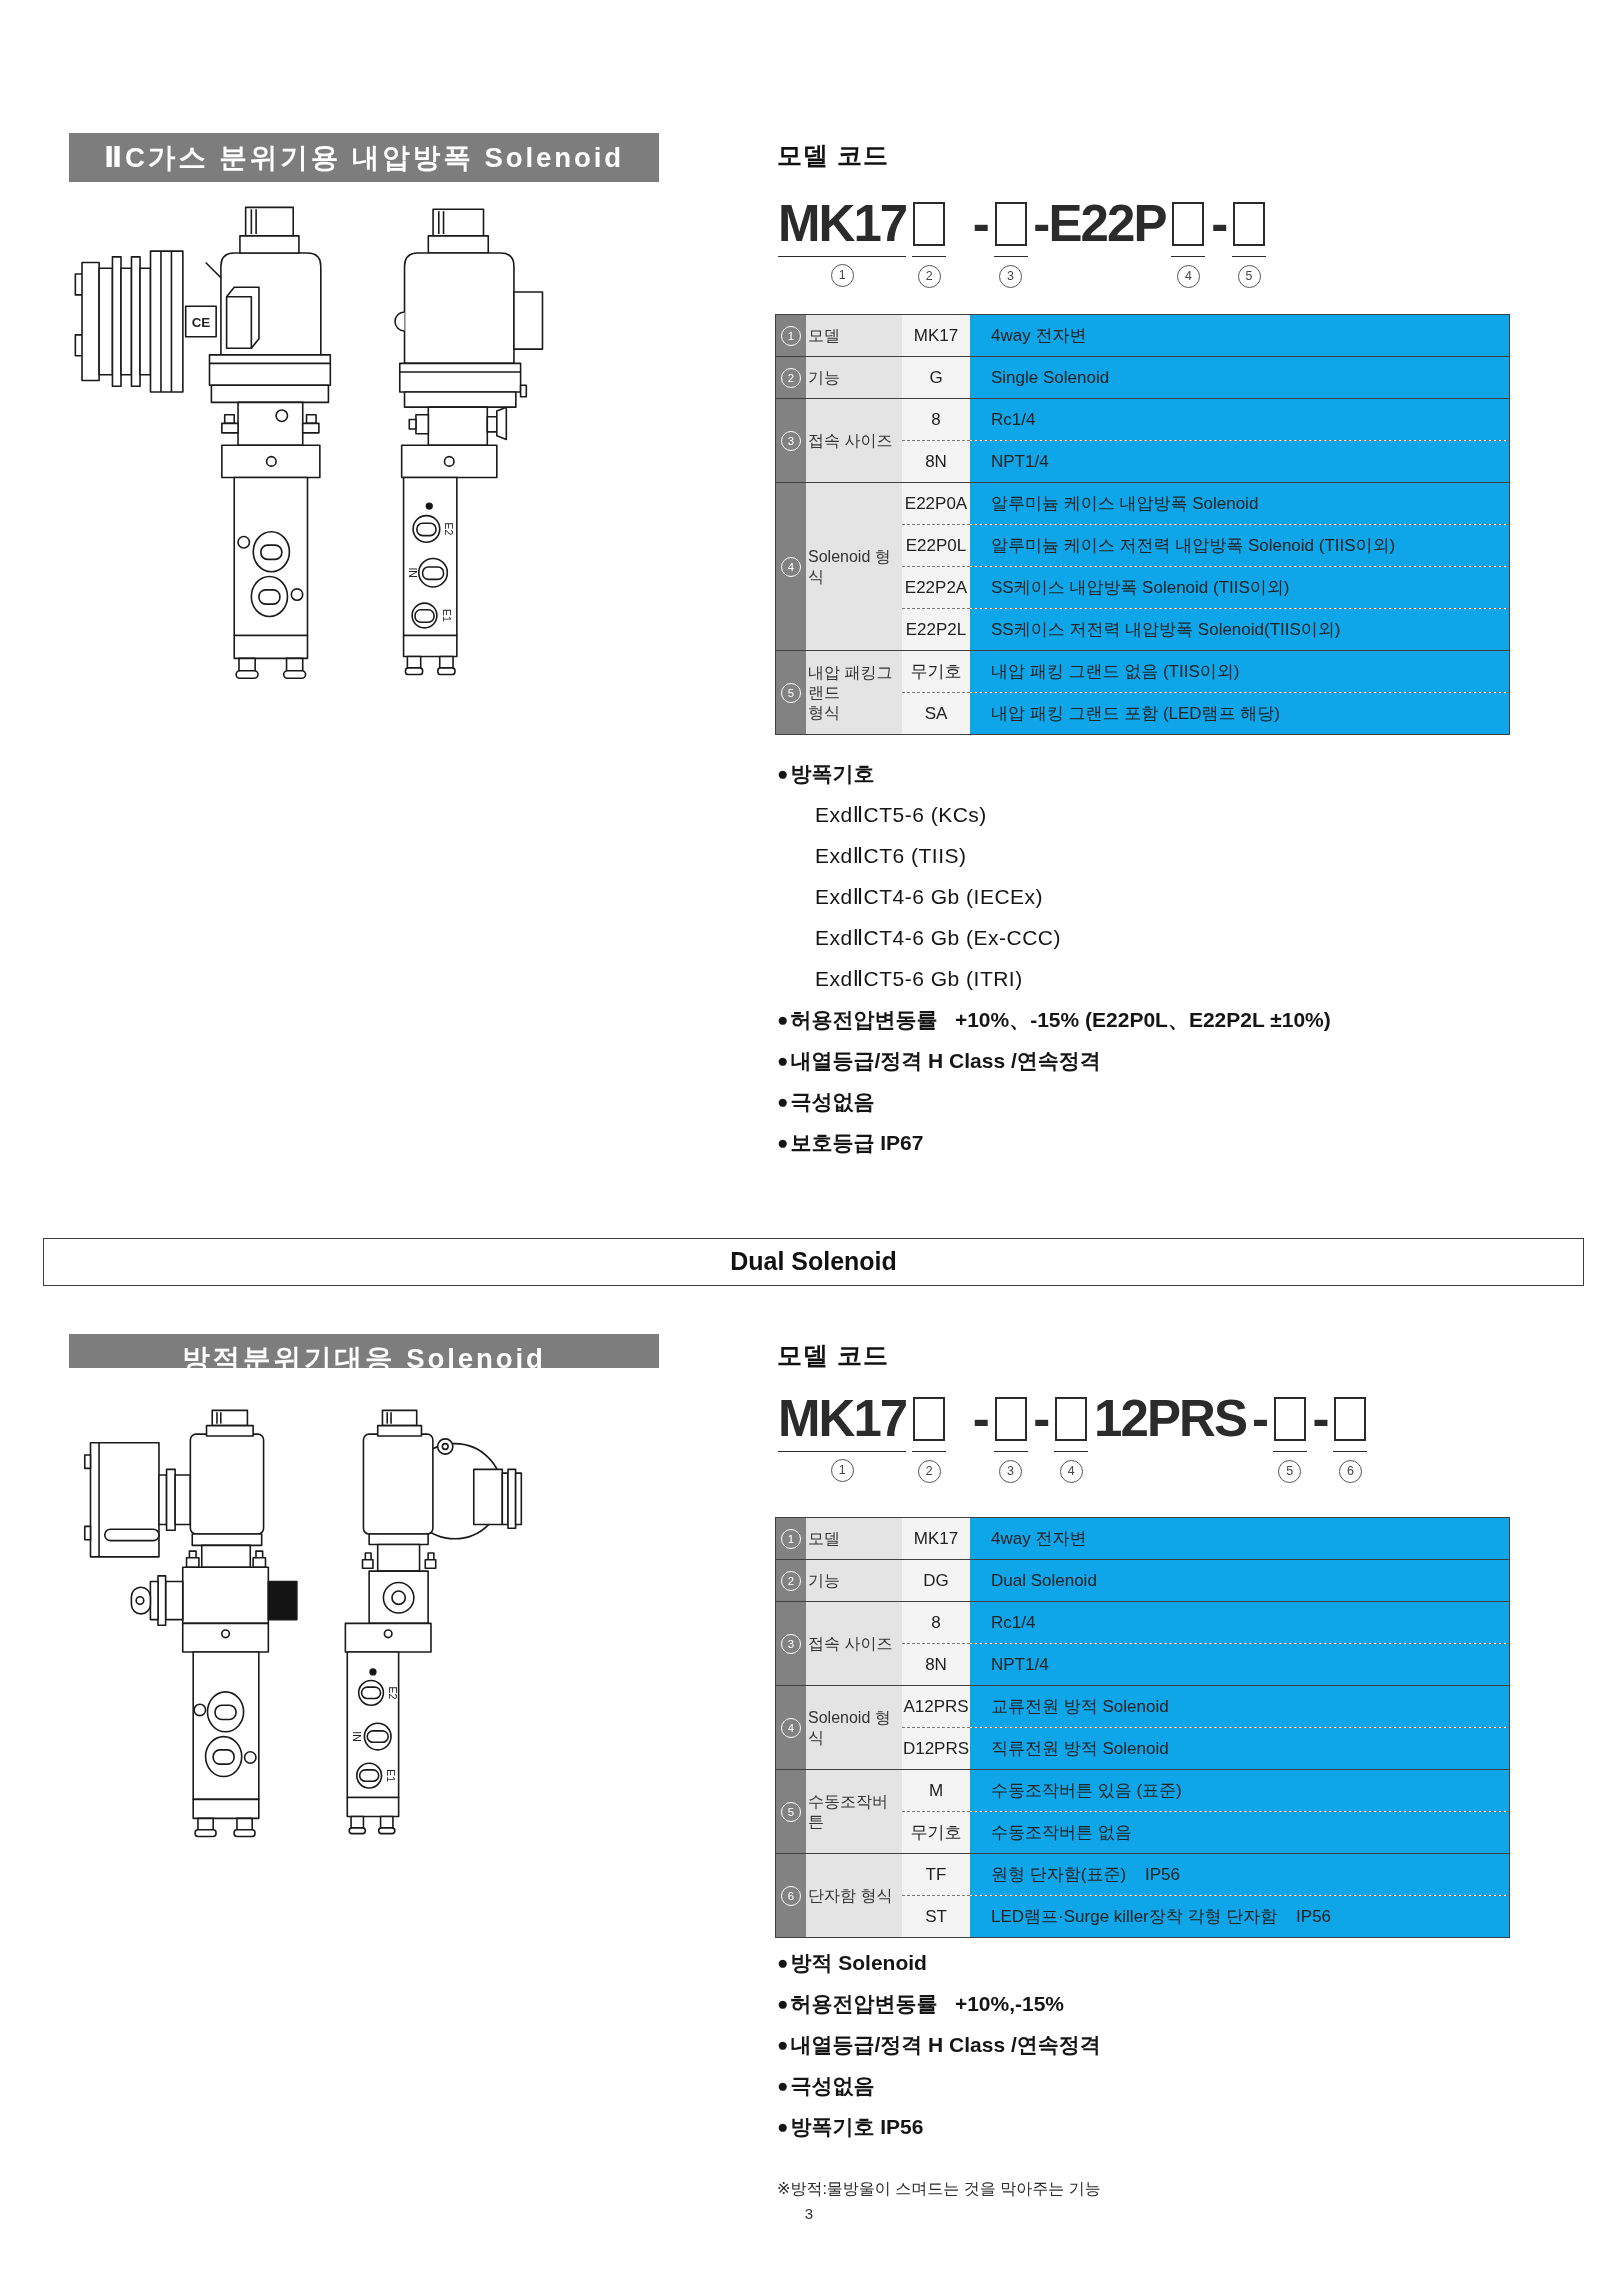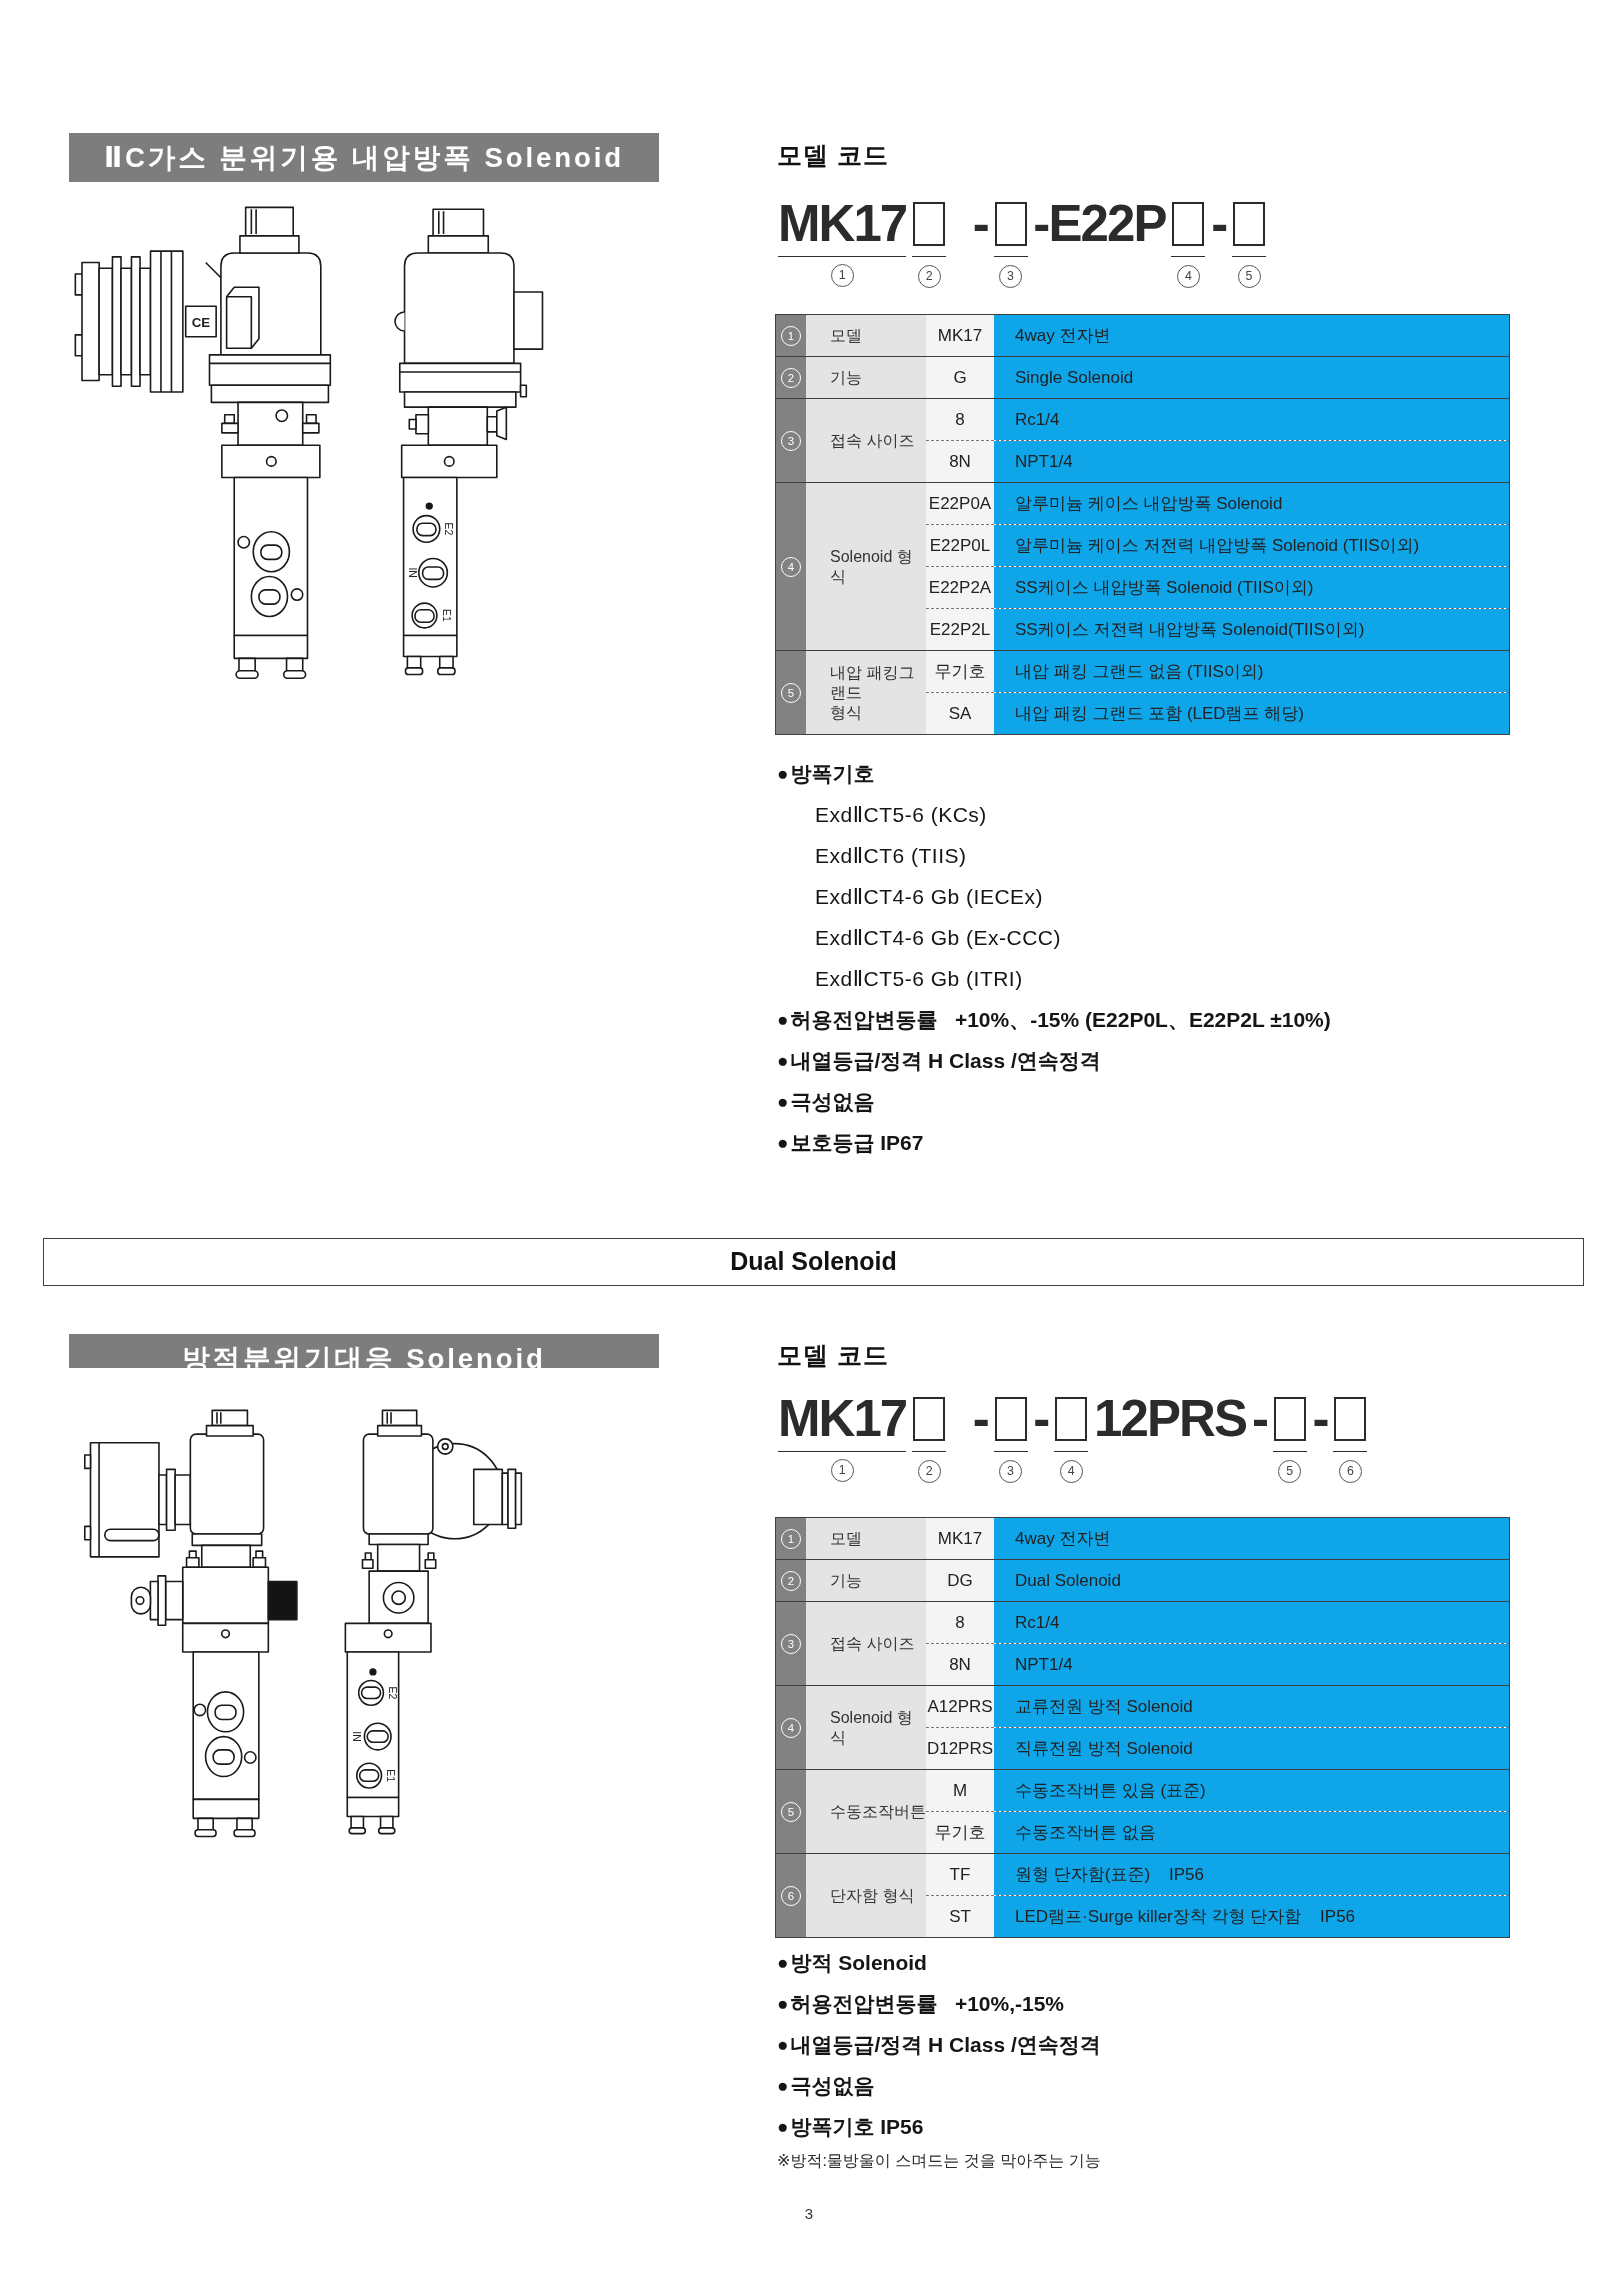--- a/index.html
+++ b/index.html
@@ -24,41 +24,41 @@
   .cmark{margin-top:7.6px;width:21px;height:21px;border:1px solid #555;border-radius:50%;
          font-size:12.4px;line-height:21px;text-align:center;color:#444;}
 
   
   .mtable{border:1.9px solid #3f3f3f;width:735px;box-sizing:border-box;}
   .trow{display:flex;border-top:1.9px solid #3f3f3f;}
   .trow:first-child{border-top:none;}
   .tnum{width:30px;background:var(--num-bg,#828282);display:flex;align-items:center;justify-content:center;flex:none;}
   .circ{width:18px;height:18px;border:1px solid #fff;border-radius:50%;color:#fff;
         font-size:11.4px;line-height:18px;text-align:center;}
-  .tlabel{width:120px;background:var(--label-bg,#e4e4e4);display:flex;align-items:center;
-          padding-left:24px;font-size:16px;color:#333;white-space:pre-line;box-sizing:border-box;flex:none;line-height:1.25;}
+  .tlabel{width:96px;background:var(--label-bg,#e4e4e4);display:flex;align-items:center;
+          padding-left:2px;font-size:16px;color:#333;white-space:pre-line;box-sizing:border-box;flex:none;line-height:1.25;}
   .tsubs{flex:1;display:flex;flex-direction:column;}
   .tsub{display:flex;height:41px;border-top:1px dashed #777;}
   .tsub:first-child{border-top:none;}
   .tcode{width:68px;background:var(--code-bg,#f4f4f4);display:flex;align-items:center;
          justify-content:center;font-size:17px;color:#222;flex:none;}
   .tdesc{flex:1;background:#0ea5e9;display:flex;align-items:center;padding-left:21px;
          font-size:17px;color:#222;white-space:pre;}
 
   
   .fline{height:41px;display:flex;align-items:center;font-size:21px;color:#151515;white-space:pre;}
   .fline.head{font-weight:bold;}
   .fline.sub{padding-left:38px;font-weight:normal;letter-spacing:0.5px;}
   .fdot{margin-right:1.9px;font-size:19px;}
 
   
   .divider{border:1.9px solid #3f3f3f;background:#fff;text-align:center;font-weight:bold;
            font-size:25px;line-height:44px;color:#111;box-sizing:border-box;}
 
-  .footnote{font-size:16px;color:#2a2a2a;white-space:pre;}
+  .footnote{font-size:16px;color:#2a2a2a;white-space:pre;margin-top:28px;}
   .pagenum{font-size:15px;color:#333;text-align:center;width:100%;}
 
   
   svg.draw{position:absolute;}
   svg.draw *{vector-effect:non-scaling-stroke;}
   .ln{fill:#fff;stroke:#1a1a1a;stroke-width:1.6;stroke-linejoin:round;}
   .ln.nofill{fill:none;}
   .ln.dark{fill:#141414;}
   .lbl{fill:#222;stroke:none;font-size:11px;text-anchor:middle;dominant-baseline:middle;
        font-family:"Liberation Sans",sans-serif;}

